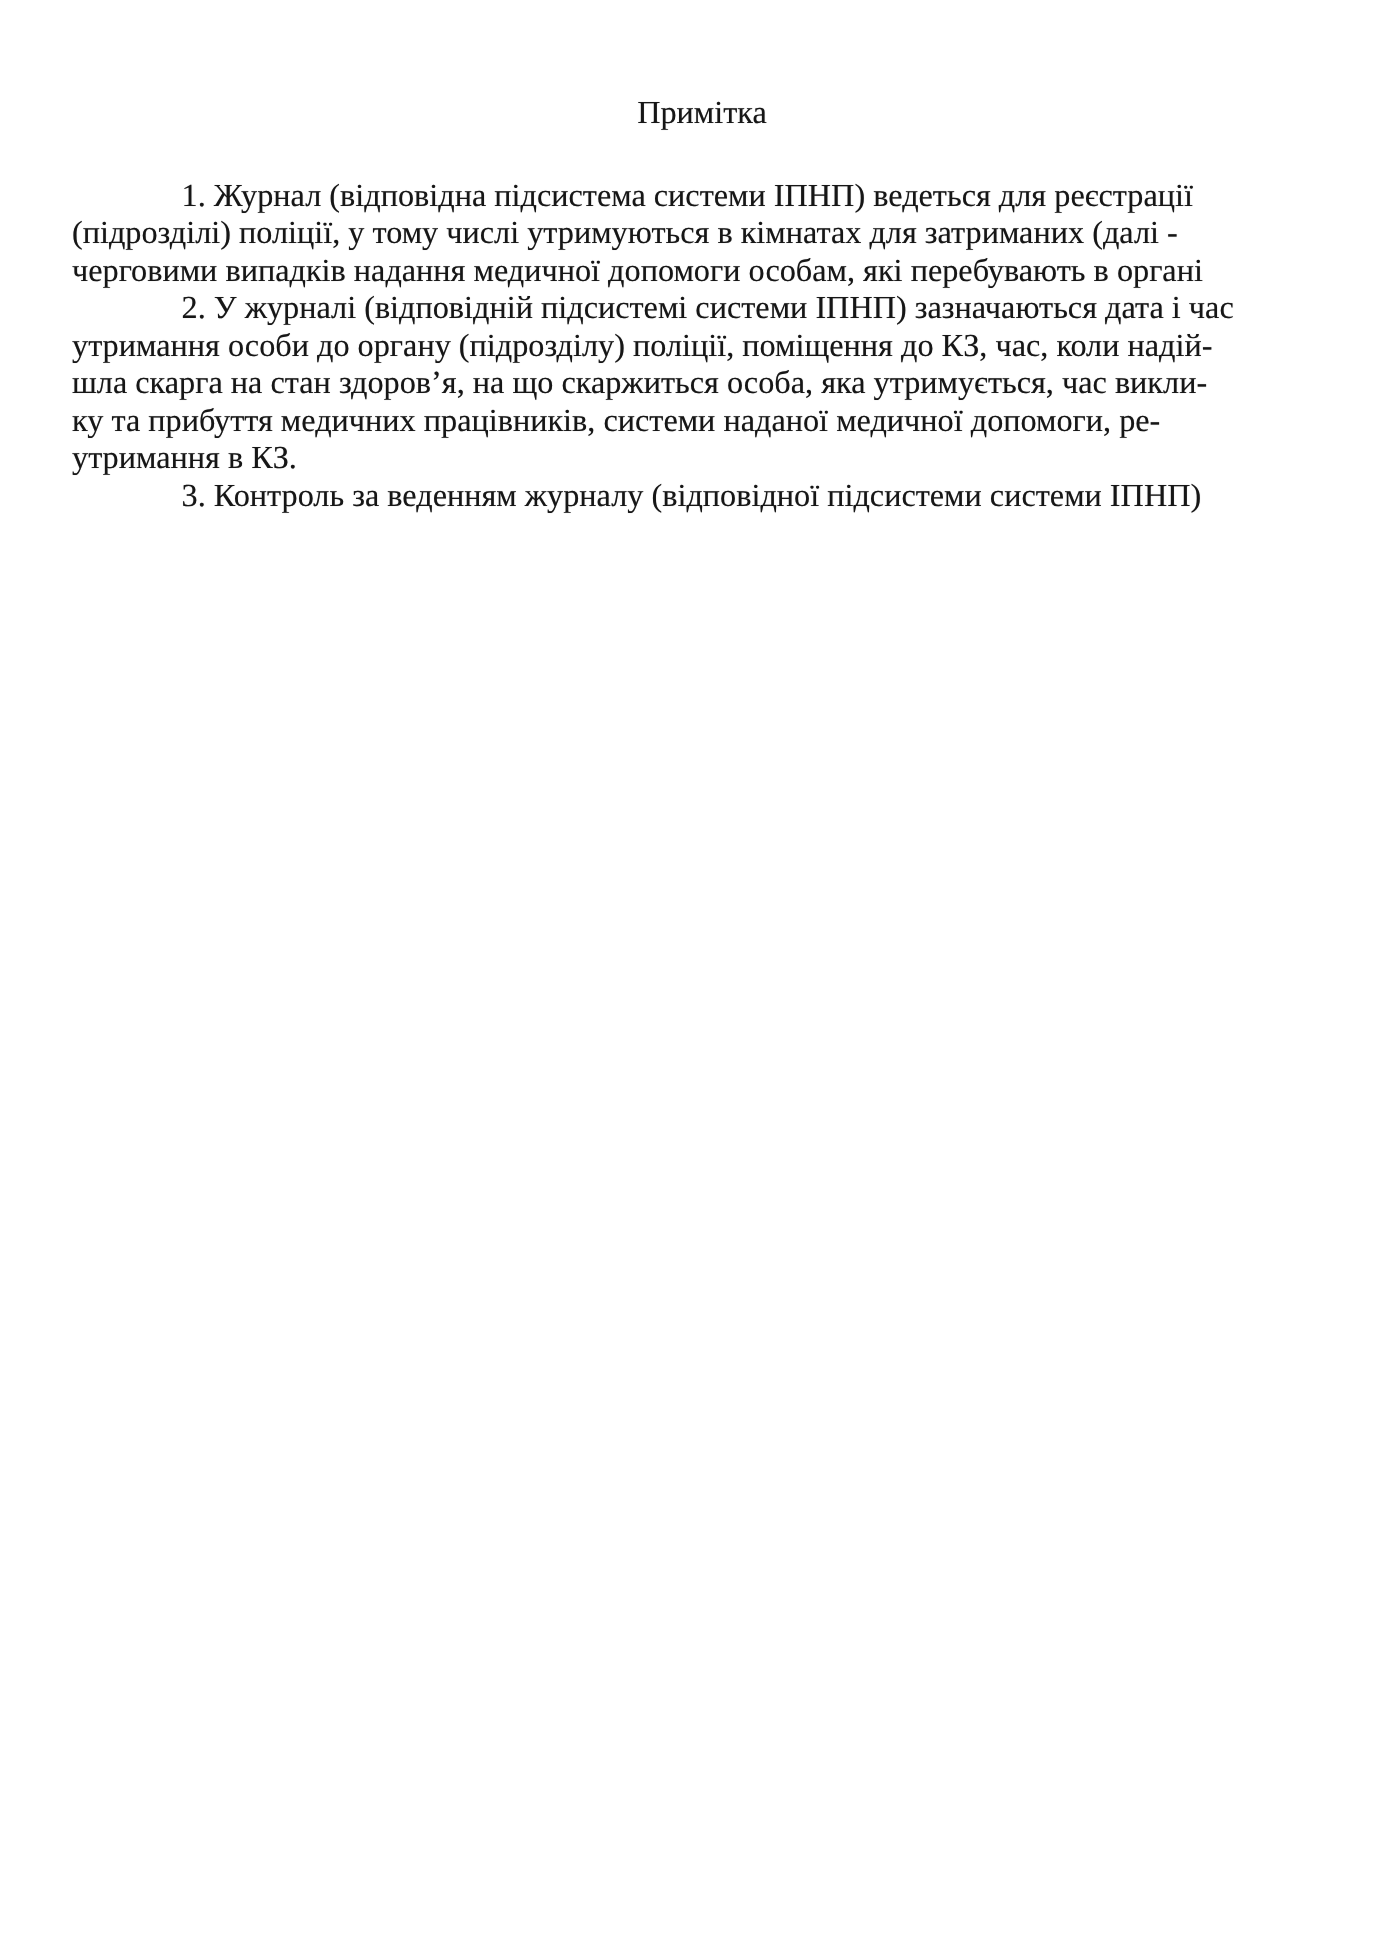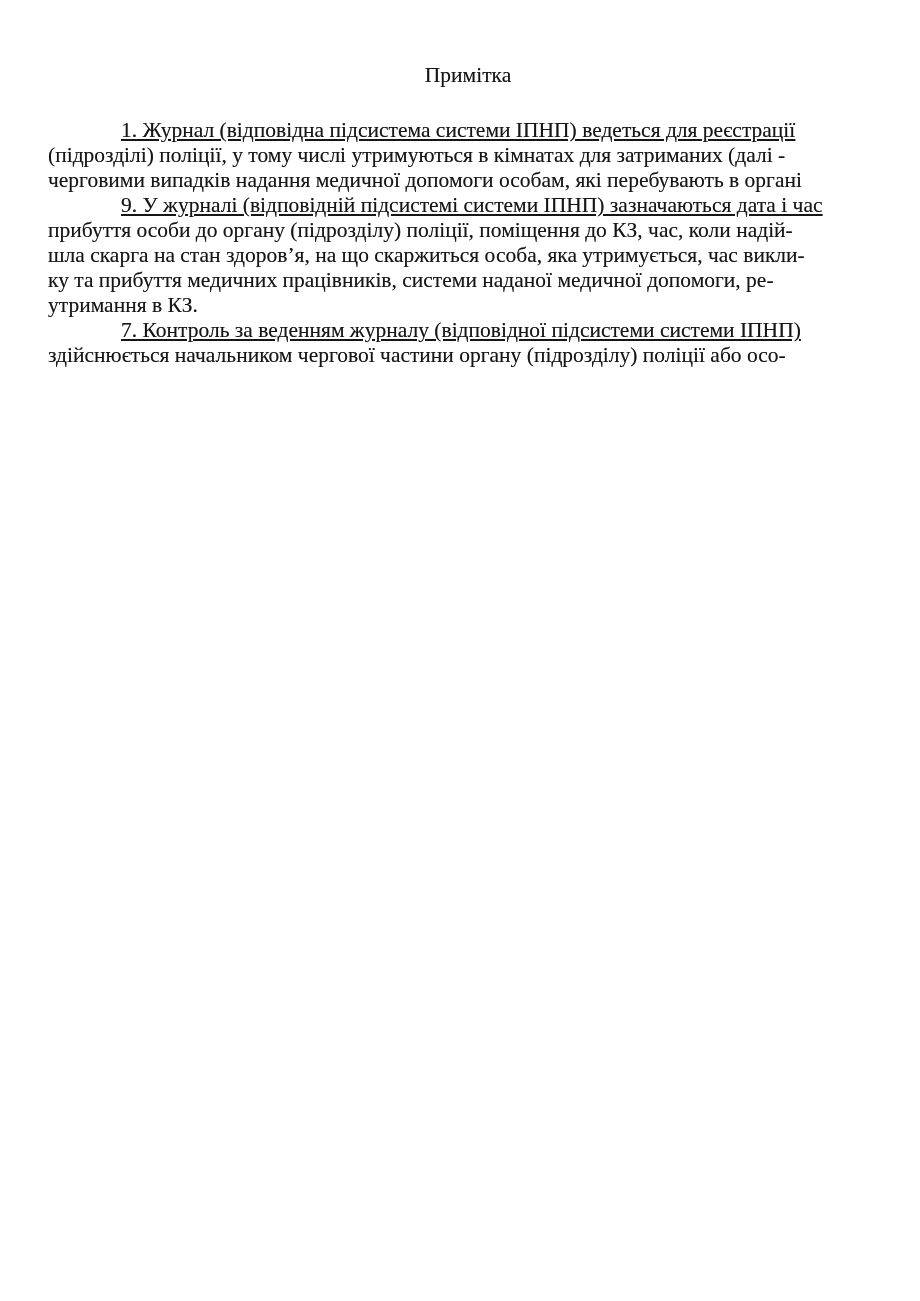--- a/index.html
+++ b/index.html
@@ -40,44 +40,42 @@
     padding: 0;
   }
   .line {
     font-size: 21.5px;
     line-height: 25px;
     white-space: nowrap;
     text-shadow: 0 0 0.5px rgba(0,0,0,0.45);
   }
   .line.indent {
     padding-left: 73px;
-    text-decoration: underline;
   }
 </style>
 </head>
 <body>
 
 <div class="page">
   <div class="content">
 
     <div class="doc-title">Примітка</div>
 
     <div class="paragraph">
       <div class="line indent">1. Журнал (відповідна підсистема системи ІПНП) ведеться для реєстрації</div>
       <div class="line">(підрозділі) поліції, у тому числі утримуються в кімнатах для затриманих (далі -</div>
       <div class="line">черговими випадків надання медичної допомоги особам, які перебувають в органі</div>
     </div>
 
     <div class="paragraph">
-      <div class="line indent">9. У журналі (відповідній підсистемі системи ІПНП) зазначаються дата і час</div>
-      <div class="line">прибуття особи до органу (підрозділу) поліції, поміщення до КЗ, час, коли надій-</div>
+      <div class="line indent">2. У журналі (відповідній підсистемі системи ІПНП) зазначаються дата і час</div>
+      <div class="line">утримання особи до органу (підрозділу) поліції, поміщення до КЗ, час, коли надій-</div>
       <div class="line">шла скарга на стан здоров’я, на що скаржиться особа, яка утримується, час викли-</div>
       <div class="line">ку та прибуття медичних працівників, системи наданої медичної допомоги, ре-</div>
       <div class="line">утримання в КЗ.</div>
     </div>
 
     <div class="paragraph">
-      <div class="line indent">7. Контроль за веденням журналу (відповідної підсистеми системи ІПНП)</div>
-      <div class="line">здійснюється начальником чергової частини органу (підрозділу) поліції або осо-</div>
+      <div class="line indent">3. Контроль за веденням журналу (відповідної підсистеми системи ІПНП)</div>
     </div>
 
   </div>
 </div>
 
 </body></html>

